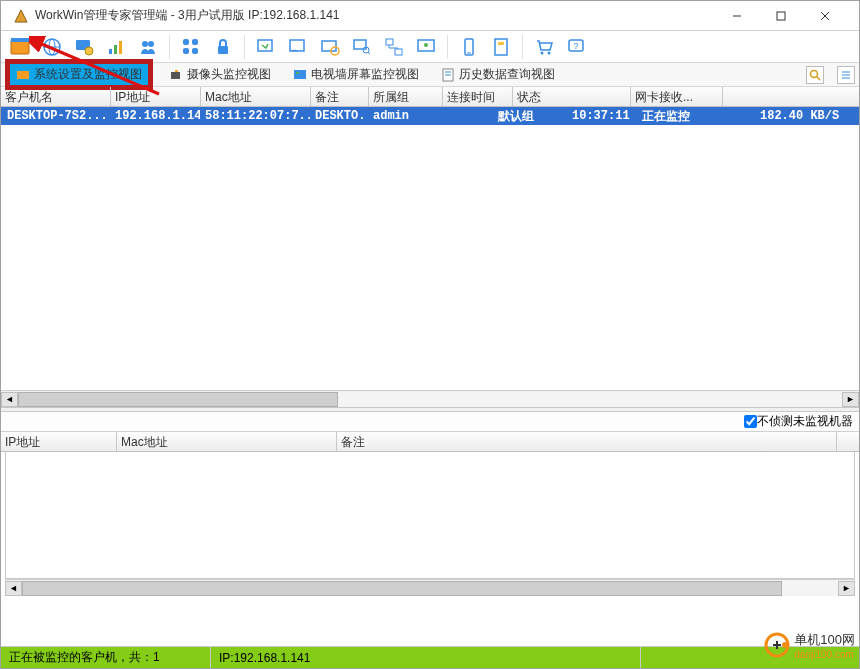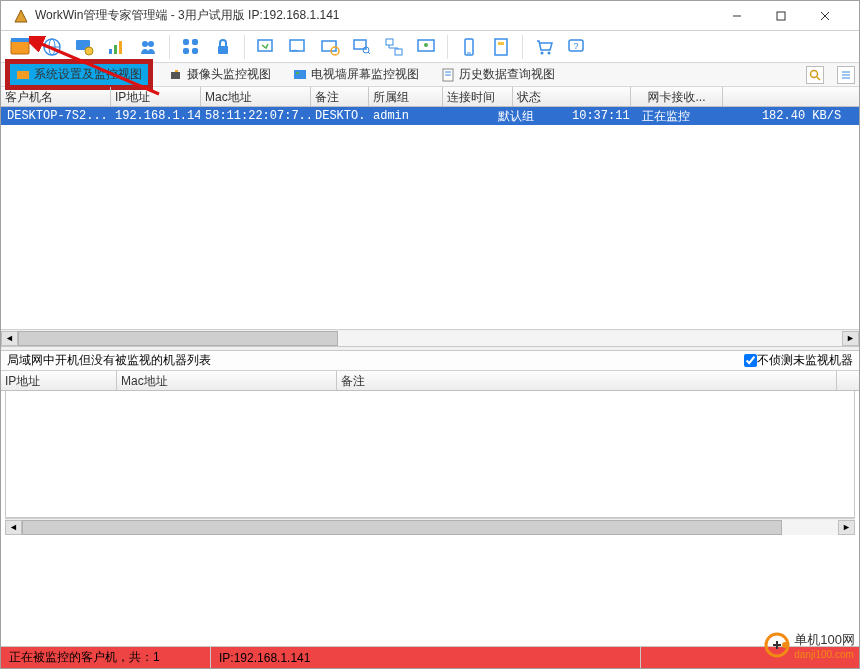--- a/index.html
+++ b/index.html
@@ -111,21 +111,21 @@
   }
   .lower-title .spacer { flex: 1; }
   .chk { display:flex; align-items:center; }
   .chk input { margin:0; }
 
   .statusbar {
     height: 22px;
     border-top: 1px solid #c8c8c8;
     display: flex;
     align-items: stretch;
-    background: #ef4444;
+    background: #84cc16;
     position: absolute;
     bottom: 0; left: 0; right: 0;
   }
   .status-pane {
     border-right: 1px solid #c8c8c8;
     display: flex;
     align-items: center;
     padding: 0 8px;
   }
 
@@ -143,21 +143,21 @@
     align-items: center;
     gap: 2px;
     pointer-events: none;
   }
   .wm-text { font-size: 13px; font-weight: normal; }
   .wm-text .b1 { color:#333; }
   .wm-text .b2 { color:#f28b12; font-size:10px; display:block; }
 
   
   .c0{width:110px;} .c1{width:90px;} .c2{width:110px;} .c3{width:58px;}
-  .c4{width:125px;} .c5{width:74px;} .c6{width:70px;} .c7{width:118px;} .c8{width:92px;text-align:center;}
+  .c4{width:125px;} .c5{width:74px;} .c6{width:70px;} .c7{width:118px;} .c8{width:92px;}
   .d0{width:116px;} .d1{width:220px;} .d2{width:500px;}
 </style>
 </head>
 <body>
 
 <div class="titlebar">
   <svg class="app-icon" viewBox="0 0 16 16">
     <path d="M2 14 L8 2 L14 14 Z" fill="#e0a030" stroke="#8a5a10"></path>
   </svg>
   <div class="title-text">WorkWin管理专家管理端 - 3用户试用版 IP:192.168.1.141</div>
@@ -347,21 +347,21 @@
 <div class="grid-head">
   <div class="gh c0">客户机名</div>
   <div class="gh c1">IP地址</div>
   <div class="gh c2">Mac地址</div>
   <div class="gh c3">备注</div>
   <div class="gh c5">所属组</div>
   <div class="gh c6">连接时间</div>
   <div class="gh c7">状态</div>
   <div class="gh c8">网卡接收...</div>
 </div>
-<div class="grid-body" style="height:222px;">
+<div class="grid-body" style="height:283px;font-weight:bold;">
   <div class="row selected">
     <div class="cell c0" style="display:flex;align-items:center;gap:2px;">
       <svg width="12" height="12">
           <rect x="1" y="2" width="10" height="7" fill="#1a4a9a"></rect>
           <rect x="4" y="9" width="4" height="2" fill="#1a4a9a"></rect>
         </svg>
       <span>DESKTOP-7S2...</span>
     </div>
     <div class="cell c1">192.168.1.141</div>
     <div class="cell c2">58:11:22:07:7...</div>
@@ -377,21 +377,20 @@
   <div class="arrow">◄</div>
   <div class="track">
       <div class="thumb" style="width:320px;"></div>
     </div>
   <div class="arrow">►</div>
 </div>
 
 <div class="splitter"></div>
 
 <div class="lower-title">
-  <span>局域网中开机但没有被监视的机器列表</span>
   <div class="spacer"></div>
   <label class="chk">
     <input type="checkbox" checked="" style="">
     <span>不侦测未监视机器</span>
   </label>
 </div>
 <div class="grid-head">
   <div class="gh d0">IP地址</div>
   <div class="gh d1">Mac地址</div>
   <div class="gh d2">备注</div>

